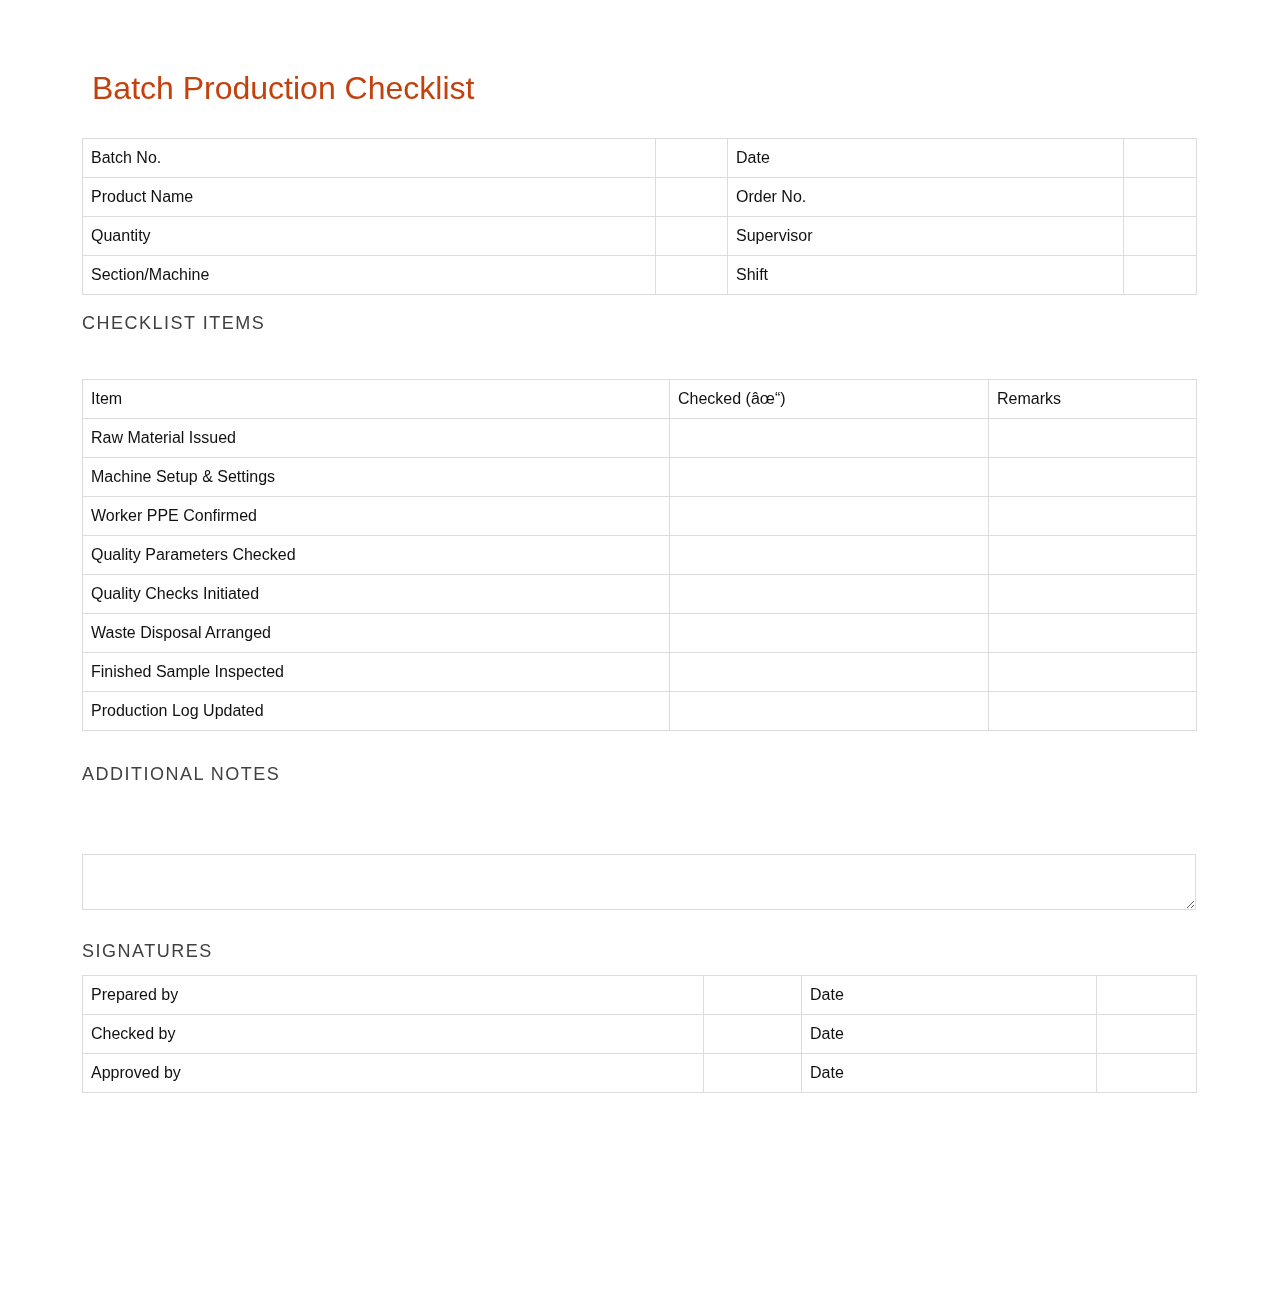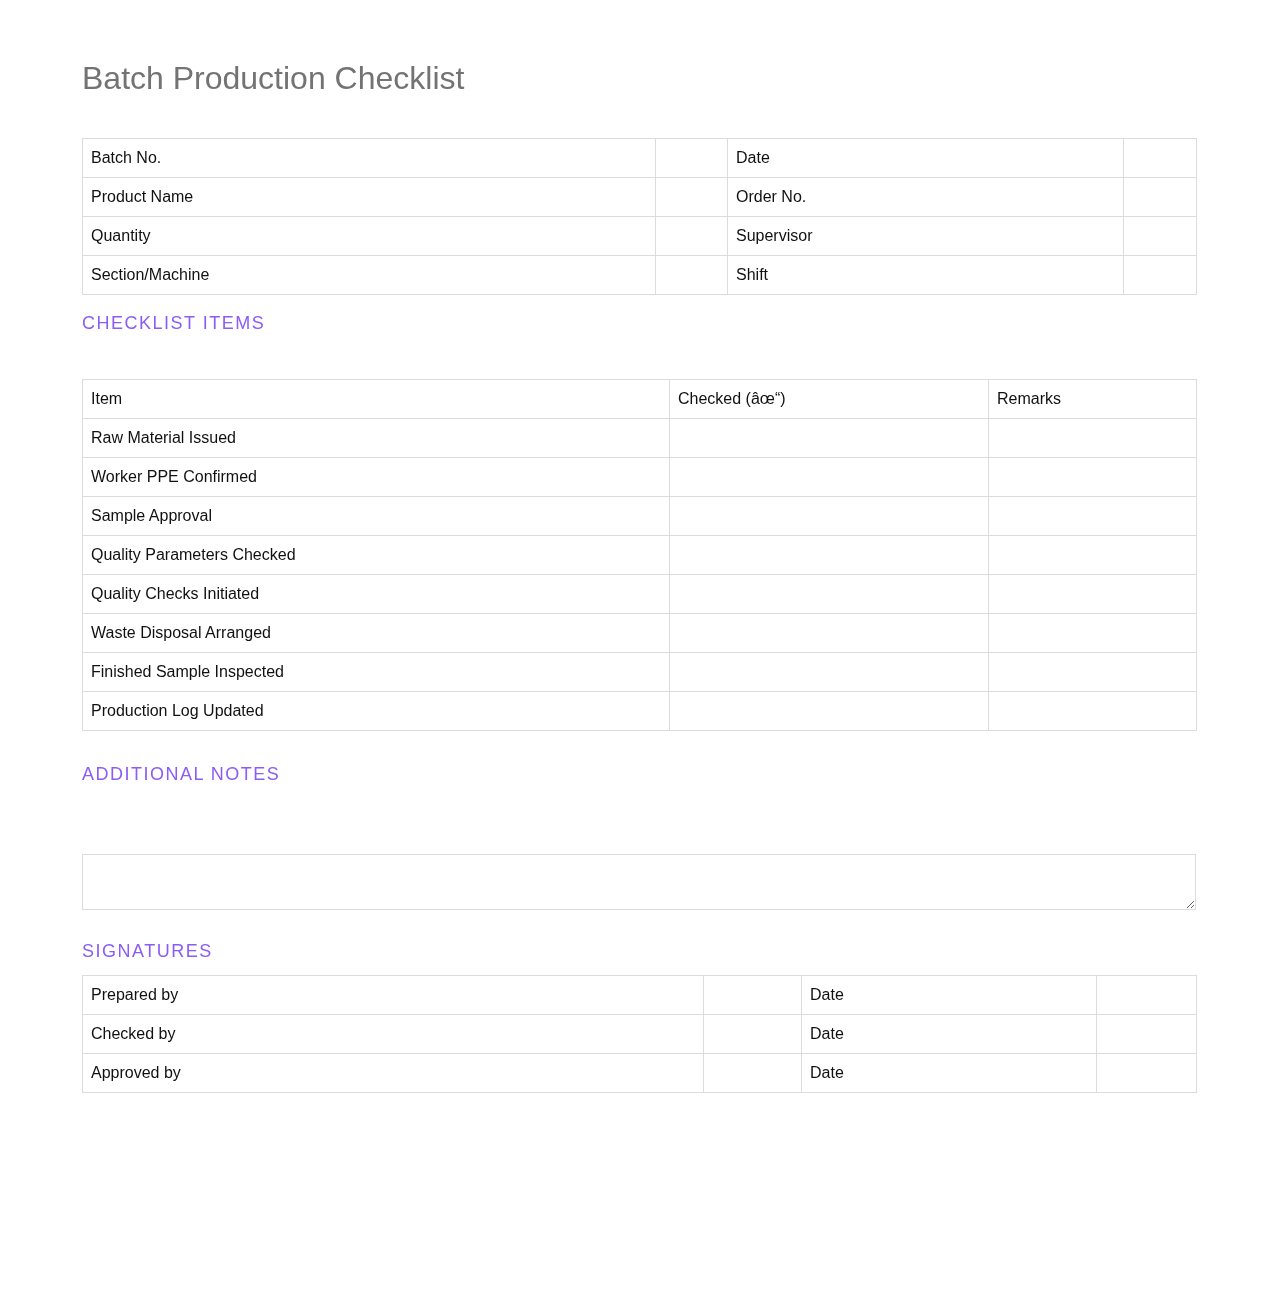--- a/index.html
+++ b/index.html
@@ -4,30 +4,30 @@
   <style>
     html, body { margin: 0; padding: 0; background: #ffffff; }
     body {
       width: 1278px; height: 1300px;
       font-family: "Liberation Sans", sans-serif;
       color: #111;
       position: relative;
     }
     .page { position: absolute; left: 82px; top: 0; width: 1114px; }
     h1 {
-      margin: 0; position: absolute; top: 58px; left: 0;
-      font-size: 32px; font-weight: normal; color: #737373;
+      margin: 10px; position: absolute; top: 58px; left: 0;
+      font-size: 32px; font-weight: normal; color: #c2410c;
       line-height: 40px;
     }
     table { border-collapse: collapse; width: 1114px; table-layout: fixed; position: absolute; left: 0; }
     td { border: 1px solid #dcdcdc; height: 38px; padding: 0 8px; font-size: 16px; vertical-align: middle; }
     .section-title {
       position: absolute; left: 0; margin: 0;
       font-size: 18px; font-weight: normal; letter-spacing: 1.5px;
-      text-transform: none; color: #8b5cf6;
+      text-transform: none; color: #404040;
     }
     #info-table { top: 121px; margin-top: 17px; }
     #check-table { top: 347px; margin-top: 32px; }
     #sig-table { top: 975px; }
     textarea {
       position: absolute; left: 0; top: 854px; width: 1114px; height: 56px;
       box-sizing: border-box; border: 1px solid #dcdcdc; resize: vertical;
       font-family: "Liberation Sans", sans-serif; font-size: 16px; padding: 8px;
       outline: none;
     }
@@ -88,26 +88,26 @@
         <td>Remarks</td>
       </tr>
     </thead>
     <tbody id="check-body">
         <tr>
           <td>Raw Material Issued</td>
           <td></td>
           <td></td>
         </tr>
         <tr>
-          <td>Worker PPE Confirmed</td>
+          <td>Machine Setup &amp; Settings</td>
           <td></td>
           <td></td>
         </tr>
         <tr>
-          <td>Sample Approval</td>
+          <td>Worker PPE Confirmed</td>
           <td></td>
           <td></td>
         </tr>
         <tr>
           <td>Quality Parameters Checked</td>
           <td></td>
           <td></td>
         </tr>
         <tr>
           <td>Quality Checks Initiated</td>

